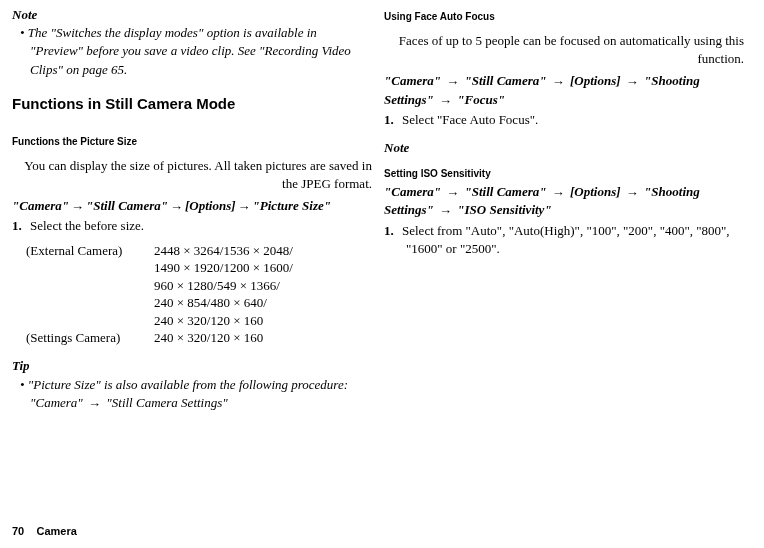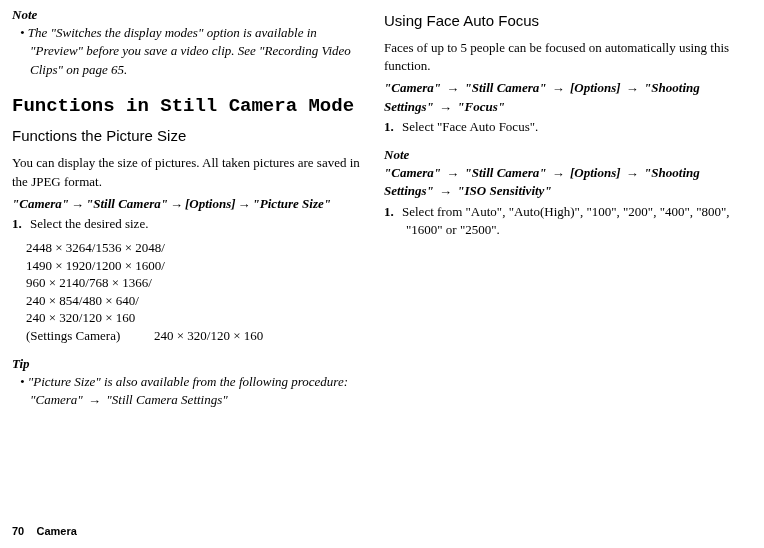--- a/index.html
+++ b/index.html
@@ -33,33 +33,34 @@
   }
   .indent-hang {
     padding-left: 18px;
     text-indent: -10px;
   }
   .arrow-line {
     font-style: italic;
     font-weight: bold;
   }
   h2.section {
-    font-family: Liberation Mono, monospace;
+    font-family: Liberation Sans, sans-serif;
     font-weight: bold;
-    font-size: 19px;
-    margin: 14px 0 6px 0;
+    font-size: 15px;
+    margin: 14px 0 21px 0;
   }
   .subhead {
     font-family: Arial, Helvetica, sans-serif;
-    font-weight: normal;
-    font-size: 15px;
+    font-weight: bold;
+    font-size: 10px;
     margin: 4px 0 2px 0;
   }
   .body-text {
     margin: 8px 0 4px 0;
+    text-align: right;
   }
   .step {
     margin: 2px 0 0 0;
     padding-left: 22px;
     text-indent: -22px;
   }
   .step .num {
     font-weight: bold;
     display: inline-block;
     width: 18px;
@@ -109,29 +110,30 @@
     <h2 class="section">Functions in Still Camera Mode</h2>
 
     <div class="subhead">Functions the Picture Size</div>
     <p class="body-text">You can display the size of pictures. All taken pictures are saved in the JPEG format.</p>
 
     <div class="arrow-line">
       <span>"Camera"</span><span class="arrow">→</span><span>"Still Camera"</span><span class="arrow">→</span><span>[Options]</span><span class="arrow">→</span><span>"Picture Size"</span>
     </div>
 
     <div class="step">
-      <span class="num">1.</span><span>Select the desired size.</span>
+      <span class="num">1.</span><span>Select the before size.</span>
     </div>
 
     <div class="sizes-table">
       <div class="sizes-row">
+        <div class="sizes-label">(External Camera)</div>
         <div class="sizes-values">
           <div>2448 × 3264/1536 × 2048/</div>
           <div>1490 × 1920/1200 × 1600/</div>
-          <div>960 × 2140/768 × 1366/</div>
+          <div>960 × 1280/549 × 1366/</div>
           <div>240 × 854/480 × 640/</div>
           <div>240 × 320/120 × 160</div>
         </div>
       </div>
       <div class="sizes-row">
         <div class="sizes-label">(Settings Camera)</div>
         <div class="sizes-values">
           <div>240 × 320/120 × 160</div>
         </div>
       </div>
@@ -153,20 +155,21 @@
     <div class="arrow-line">
       <span>"Camera"</span> <span class="arrow">→</span> <span>"Still Camera"</span> <span class="arrow">→</span> <span>[Options]</span> <span class="arrow">→</span> <span>"Shooting Settings"</span> <span class="arrow">→</span> <span>"Focus"</span>
     </div>
 
     <div class="step">
       <span class="num">1.</span><span>Select "Face Auto Focus".</span>
     </div>
 
     <div class="note-head gap-top">Note</div>
 
+    <div class="subhead gap-top">Setting ISO Sensitivity</div>
 
     <div class="arrow-line">
       <span>"Camera"</span> <span class="arrow">→</span> <span>"Still Camera"</span> <span class="arrow">→</span> <span>[Options]</span> <span class="arrow">→</span> <span>"Shooting Settings"</span> <span class="arrow">→</span> <span>"ISO Sensitivity"</span>
     </div>
 
     <div class="step">
       <span class="num">1.</span><span>Select from "Auto", "Auto(High)", "100", "200", "400", "800", "1600" or "2500".</span>
     </div>
 
   </div>

